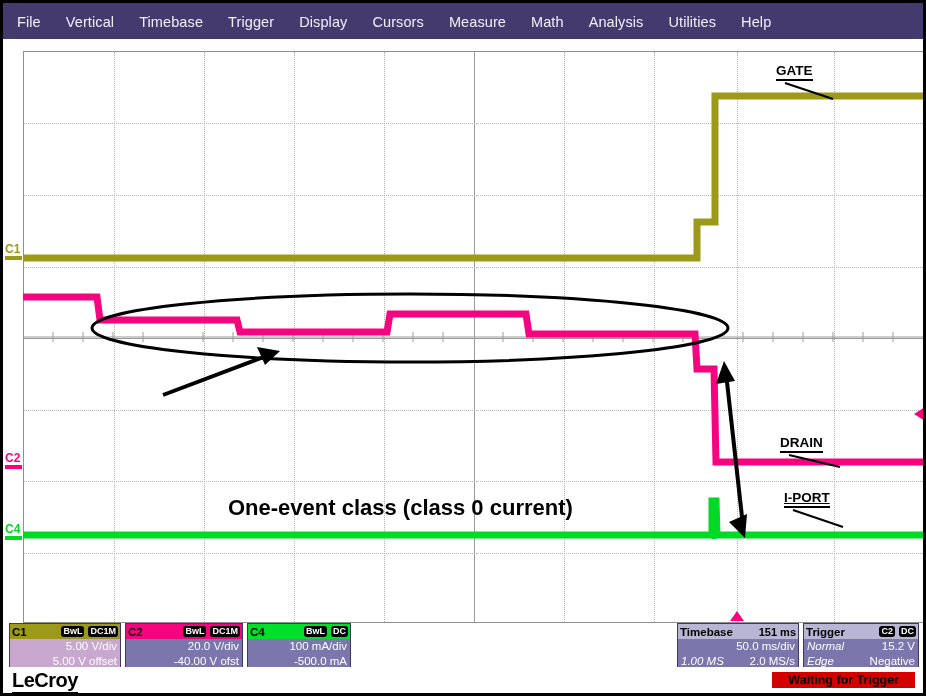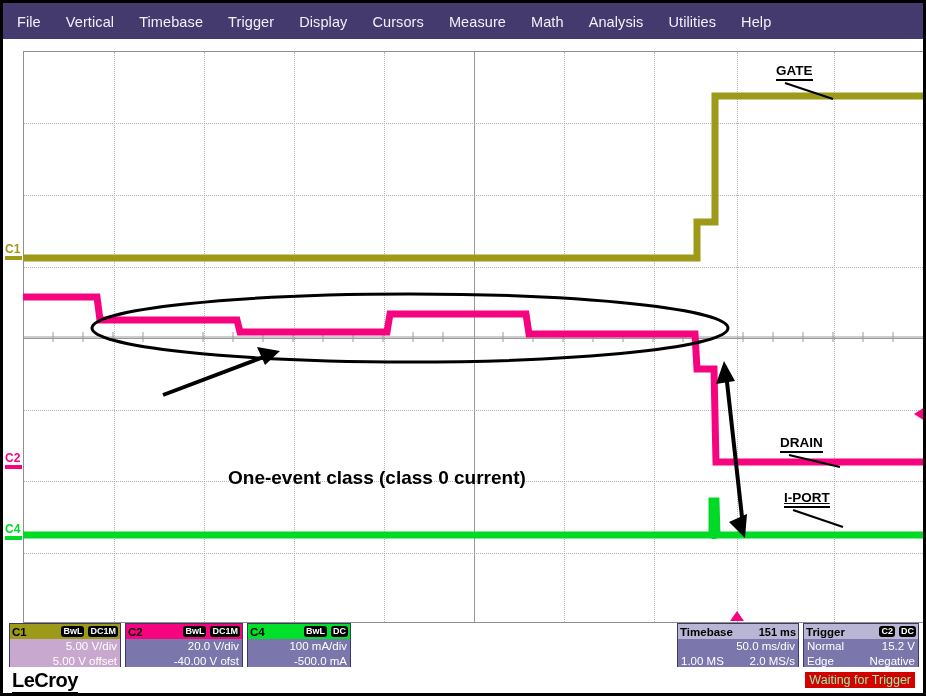--- a/index.html
+++ b/index.html
@@ -100,21 +100,21 @@
 
   
   .annot-text {
     position: absolute;
     color: #000000;
     font-weight: bold;
     font-family: "Liberation Sans", sans-serif;
     white-space: nowrap;
   }
   #annot-pd { left: 64px; top: 398px; font-size: 25px; }
-  #annot-oneevent { left: 225px; top: 464px; font-size: 19px; }
+  #annot-oneevent { left: 225px; top: 492px; font-size: 22px; }
 
   .wave-label {
     position: absolute;
     color: #000000;
     font-size: 13.5px;
     font-weight: bold;
     border-bottom: 2px solid #000000;
     padding-bottom: 1px;
     white-space: nowrap;
   }
@@ -156,21 +156,21 @@
     line-height: 11px;
   }
   .panel .row {
     height: 15px;
     line-height: 15px;
     padding: 0 3px;
     text-align: right;
     white-space: nowrap;
   }
   .panel .row.split { display: flex; justify-content: space-between; }
-  .panel .row.split span:first-child { text-align: left; }
+  .panel .row.split span:first-child { text-align: left; font-style: italic; }
 
   .hdr-c1 { background: #9c9a18; }
   .hdr-c2 { background: #f6047f; }
   .hdr-c4 { background: #00e02a; }
   .hdr-plain { background: #b9b5d4; }
   .body-c1 { background: #c9a8cf; }
 
   #pnl-c1 { left: 6px;   top: 2px;  width: 112px; height: 46px; }
   #pnl-c2 { left: 122px; top: 2px;  width: 118px; height: 46px; }
   #pnl-c4 { left: 244px; top: 2px;  width: 104px; height: 46px; }
@@ -211,24 +211,24 @@
     color: #000000;
     font-family: "Liberation Sans", sans-serif;
     border-bottom: 2px solid #000000;
     padding-bottom: 0px;
     letter-spacing: -0.5px;
   }
   #waiting-badge {
     position: absolute;
     right: 8px; top: 5px;
     background: #d40000;
-    color: #86efac;
+    color: #000000;
     font-size: 12.5px;
-    font-weight: normal;
-    padding: 1px 4px;
+    font-weight: bold;
+    padding: 1px 16px;
     white-space: nowrap;
   }
   #footer-rule {
     position: absolute;
     left: 5px; right: 5px; top: 26px;
     height: 1px; background: #000000;
   }
 </style>
 </head>
 <body>

